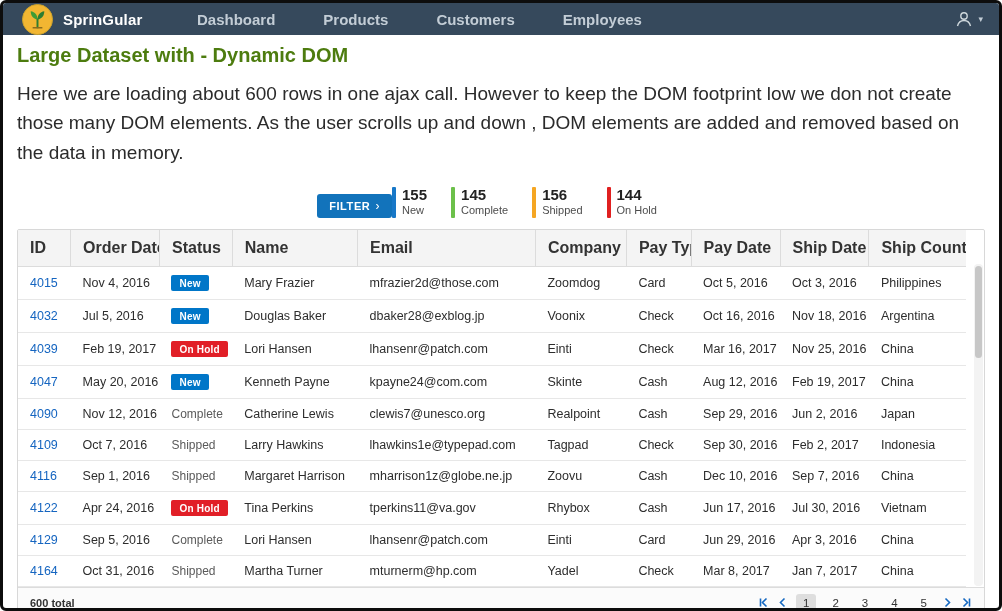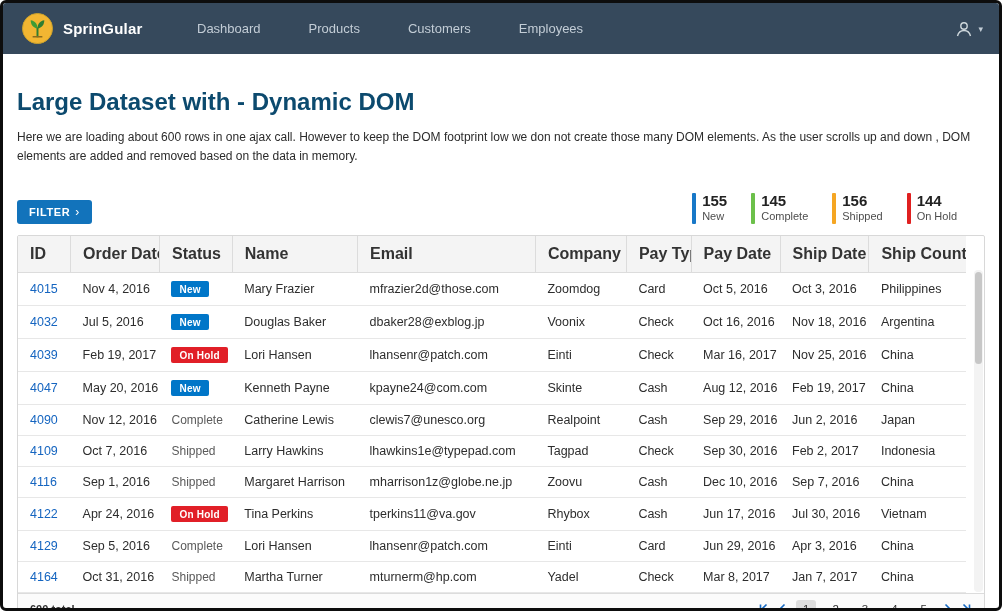--- a/index.html
+++ b/index.html
@@ -1,35 +1,35 @@
 <!DOCTYPE html>
 <html><head>
 <meta charset="utf-8">
 <style>
   * { margin:0; padding:0; box-sizing:border-box; }
   html,body { width:1002px; height:611px; font-family:"Liberation Sans","DejaVu Sans",sans-serif; background:#fff; }
   .frame { width:1002px; height:611px; border:3px solid #0d0d0d; border-radius:6px; overflow:hidden; background:#fff; position:relative; }
 
   
-  .navbar { height:51px; background:#36495c; display:flex; align-items:stretch; color:#fff; }
+  .navbar { height:32px; background:#36495c; display:flex; align-items:stretch; color:#fff; }
   .brand { display:flex; align-items:center; gap:9px; padding:0 18px; min-width:170px; }
   .brand-logo { width:33px; height:33px; flex:0 0 auto; }
   .brand-name { font-size:15px; font-weight:700; color:#fff; letter-spacing:.2px; }
   .nav-items { display:flex; align-items:stretch; }
-  .nav-item { display:flex; align-items:center; padding:0 24px; font-size:13px; color:#c3cdd6; cursor:pointer; }
+  .nav-item { display:flex; align-items:center; padding:0 24px; font-size:15px; color:#c3cdd6; cursor:pointer;font-weight:bold; }
   .nav-item.active { background:#48596c; color:#fff; }
   .nav-right { margin-left:auto; display:flex; align-items:center; padding:0 16px; gap:4px; }
   .user-chevron { color:#c3cdd6; font-size:9px; }
 
   
   .content { padding:0 14px; }
-  .page-title { font-size:24px; font-weight:700; color:#0c4a6e; margin-top:34px; }
-  .page-desc { font-size:12px; color:#2b2b2b; line-height:1.55; margin-top:12px; max-width:978px; }
-
-  .filter-row { display:flex; justify-content:space-between; align-items:flex-end; margin-top:28px; }
+  .page-title { font-size:20px; font-weight:700; color:#4d7c0f; margin-top:9px; }
+  .page-desc { font-size:19px; color:#2b2b2b; line-height:1.55; margin-top:12px; max-width:978px; }
+
+  .filter-row { display:flex; justify-content:center; align-items:flex-end; margin-top:20px; }
   .filter-btn { background:#1273bb; color:#fff; border:none; font-family:inherit; font-size:11px; font-weight:700; letter-spacing:.6px; padding:6px 12px; border-radius:3px; cursor:pointer; display:flex; align-items:center; gap:5px; }
   .filter-btn .chev { font-size:12px; font-weight:400; line-height:1; }
   .stats { display:flex; gap:24px; padding-right:28px; }
   .stat { display:flex; gap:6px; }
   .stat-bar { width:4px; height:31px; border-radius:1px; }
   .stat-value { font-size:15px; font-weight:700; color:#222; line-height:1.1; }
   .stat-label { font-size:11px; color:#4d4d4d; line-height:1.2; }
 
   
   .table-wrap { margin-top:11px; border:1px solid #d8d8d8; border-radius:2px; position:relative; background:#fff; }

